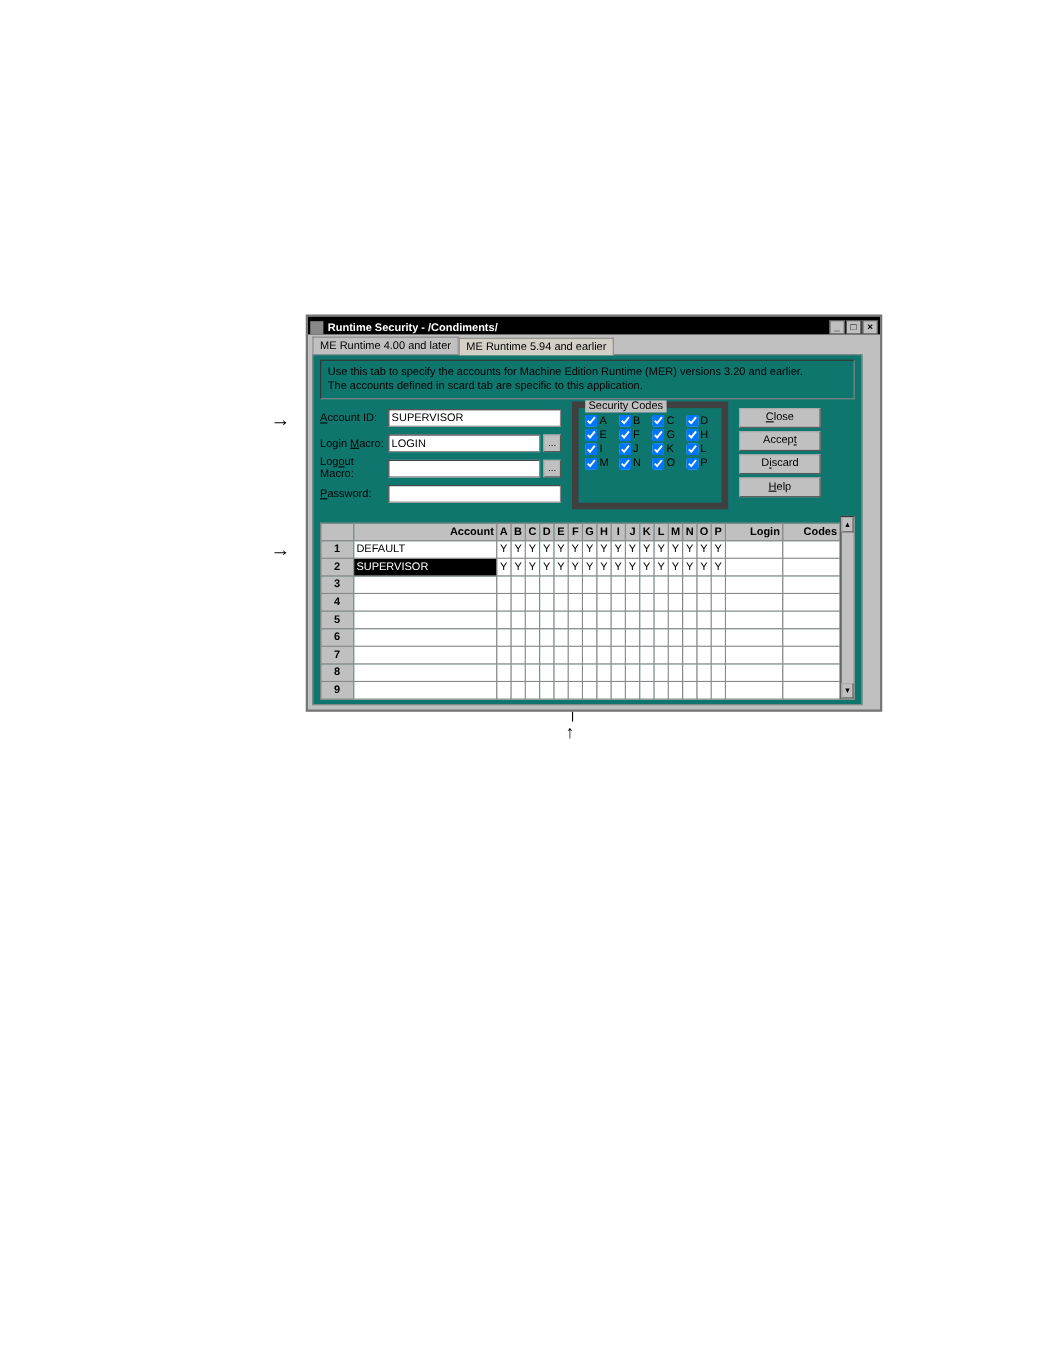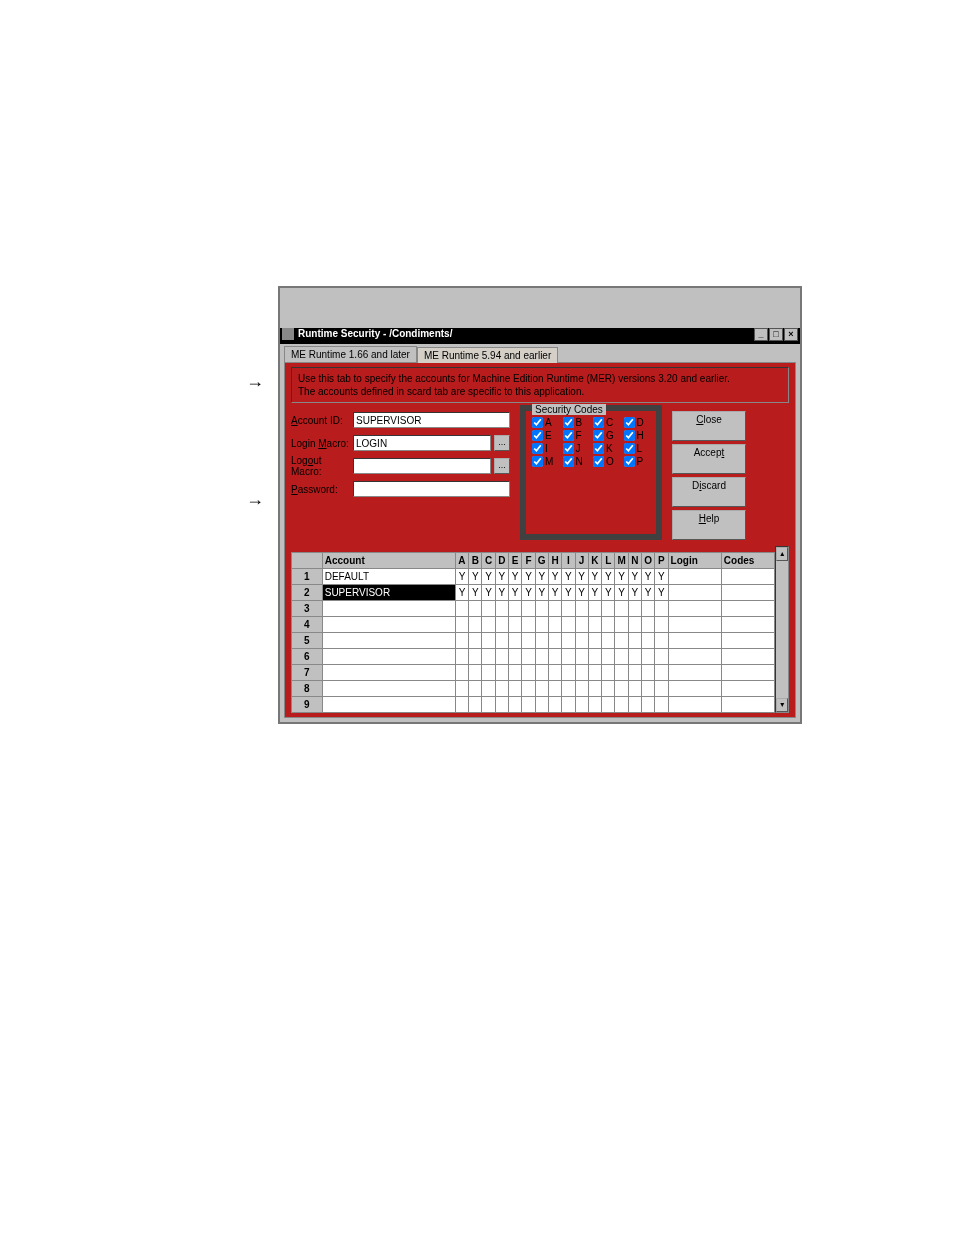--- a/index.html
+++ b/index.html
@@ -17,25 +17,24 @@
     top: 286px;
     width: 524px;
     border: 2px solid #777;
     background: #c0c0c0;
   }
   .titlebar {
     background: #000;
     color: #fff;
     height: 16px;
     display: flex;
-    align-items: flex-start;
+    align-items: flex-end;
     padding: 0 2px;
     font-size: 10px;
     font-weight: bold;
-    margin-top: 40px;
   }
   .titlebar .ticon {
     width: 12px; height: 12px; margin-right: 4px;
     background: #888;
   }
   .titlebar .spacer { flex: 1; }
   .titlebar .ctl {
     width: 14px; height: 13px;
     background: #c0c0c0;
     border: 1px solid #555;
@@ -58,23 +57,23 @@
     padding: 2px 6px;
     background: #c0c0c0;
   }
   .tab.active {
     background: #d4d0c8;
     position: relative;
     top: 1px;
   }
   .tabbody {
     border: 1px solid #888;
-    margin: 0 4px 4px 4px;
+    margin: 0 16px 4px 4px;
     padding: 4px 6px;
-    background: #b91c1c;
+    background: #0f766e;
     font-size: 10px;
   }
   .desc {
     border: 1px inset #888;
     padding: 4px 6px;
     margin-bottom: 8px;
     font-size: 10px;
     line-height: 1.3;
   }
   .formblock {
@@ -133,21 +132,21 @@
   }
   .cb {
     display: flex;
     align-items: center;
     font-size: 10px;
     gap: 2px;
   }
   .cb input { width: 11px; height: 11px; }
   .btns { flex: 0 0 74px; display: flex; flex-direction: column; gap: 3px; }
   .btn {
-    height: 30px;
+    height: 18px;
     border: 1px outset #aaa;
     background: #c0c0c0;
     font-size: 10px;
     text-align: center;
     line-height: 16px;
     cursor: default;
   }
   .btn u { text-decoration: underline; }
 
   
@@ -161,21 +160,21 @@
   .grid th, .grid td {
     border: 1px solid #888;
     height: 16px;
     padding: 0 2px;
     text-align: left;
     background: #fff;
   }
   .grid th {
     background: #c0c0c0;
     font-weight: bold;
-    text-align: left;
+    text-align: right;
   }
   .grid .rownum {
     background: #c0c0c0;
     font-weight: bold;
     text-align: center;
     width: 30px;
   }
   .grid .acct { width: 130px; }
   .grid .y { width: 13px; text-align: center; }
   .grid th.y { width: 13px; }
@@ -222,21 +221,21 @@
   <div class="titlebar">
     <div class="ticon"></div>
     <span>Runtime Security - /Condiments/</span>
     <div class="spacer"></div>
     <div class="ctl">_</div>
     <div class="ctl">□</div>
     <div class="ctl">×</div>
   </div>
 
   <div class="tabs">
-    <div class="tab">ME Runtime 1.66 and later</div>
+    <div class="tab">ME Runtime 4.00 and later</div>
     <div class="tab active">ME Runtime 5.94 and earlier</div>
   </div>
 
   <div class="tabbody">
 
     <div class="desc">
       <div>Use this tab to specify the accounts for Machine Edition Runtime (MER) versions 3.20 and earlier.</div>
       <div>The accounts defined in scard tab are specific to this application.</div>
     </div>
 

